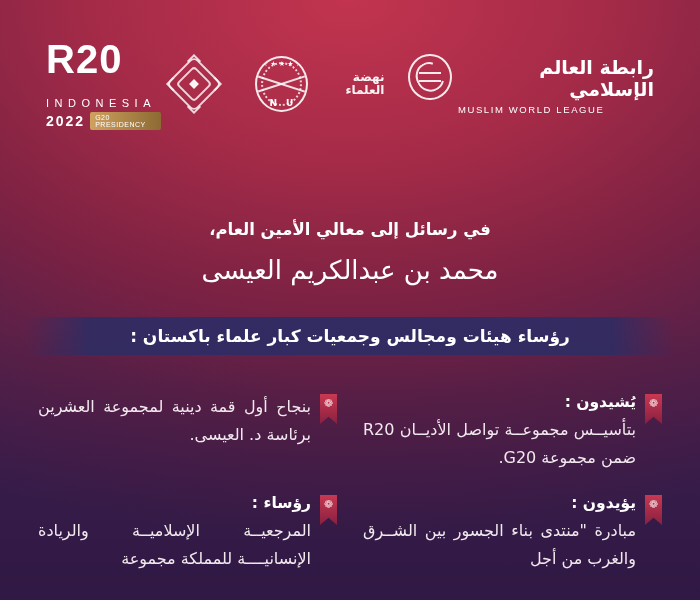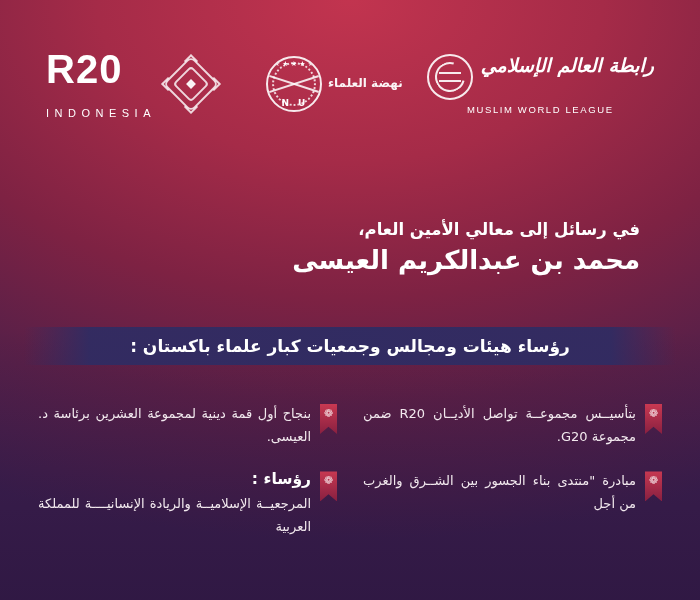--- a/index.html
+++ b/index.html
@@ -158,21 +158,21 @@
     line-height: 1.1;
     font-weight: bold;
   }
 
   
   .mwl-logo {
     display: flex; flex-direction: column; align-items: center; gap: 4px;
     margin-left: 24px;
   }
   .mwl-top {
-    display: flex; align-items: flex-start; gap: 8px; font-style: italic;
+    display: flex; align-items: flex-end; gap: 8px;
   }
   .mwl-arabic {
     font-size: 19px; font-weight: 700; letter-spacing: -.5px;
   }
   .mwl-emblem {
     width: 46px; height: 46px;
     border-radius: 50%;
     border: 2px solid rgba(255,255,255,.9);
     position: relative;
   }
@@ -192,40 +192,42 @@
   }
   .mwl-en {
     font-size: 9.5px; letter-spacing: 1.6px; direction: ltr;
     font-family: "Liberation Sans", sans-serif;
     white-space: nowrap;
   }
 
   
   .intro {
     position: relative; z-index: 3;
+    text-align: center;
     margin-top: 48px;
     padding: 0 60px;
   }
   .intro-line-1 {
     font-size: 16.5px; font-weight: 700; color: #ffffff;
     line-height: 1.75;
   }
   .intro-line-2 {
     font-size: 16.5px; font-weight: 700; color: #ffffff;
     line-height: 1.75;
   }
   .intro-name {
-    font-size: 26px; font-weight: 700; color: #ffffff;
+    font-size: 26px; font-weight: 400; color: #ffffff;
+    margin-top: 10px;
     letter-spacing: 0px;
   }
 
   
   .banner-wrap {
     position: relative; z-index: 3;
-    margin-top: 40px;
+    margin-top: 20px;
     padding: 12px 24px;
   }
   .banner {
     background: linear-gradient(90deg, rgba(44,42,96,0) 0%, rgba(47,44,99,.92) 10%, rgba(47,44,99,.96) 50%, rgba(47,44,99,.92) 90%, rgba(44,42,96,0) 100%);
     text-align: center;
     padding: 9px 10px;
     font-size: 17px;
     font-weight: 700;
     color: #ffffff;
   }
@@ -260,21 +262,21 @@
     font-size: 11px;
     color: rgba(255,255,255,.85);
     line-height: 1;
   }
   .cell-body { flex: 1 1 auto; text-align: right; }
   .cell-title {
     font-size: 15.5px; font-weight: 700; color: #ffffff;
     margin-bottom: 5px;
   }
   .cell-text {
-    font-size: 13px; line-height: 1.75; color: #f2e9ee;
+    font-size: 16px; line-height: 1.75; color: #f2e9ee;
     text-align: justify;
     text-align-last: right;
   }
 </style>
 </head>
 <body>
 
 <div class="poster">
 
   <div class="header">
@@ -286,20 +288,24 @@
           <div class="lozenge inner"></div>
           <div class="dot"></div>
           <div class="flare f1"></div>
           <div class="flare f2"></div>
           <div class="flare f3"></div>
           <div class="flare f4"></div>
         </div>
         <div class="r20-text">
           <div class="r20-title">R20</div>
           <div class="r20-sub">INDONESIA</div>
+          <div class="r20-year-row">
+            <span class="r20-year">2022</span>
+            <span class="r20-badge">G20 PRESIDENCY</span>
+          </div>
         </div>
       </div>
 
       <div class="nu-logo">
         <div class="nu-arabic">نهضة العلماء</div>
         <div class="nu-globe">
           <div class="rope"></div>
           <div class="band"></div>
           <div class="band band2"></div>
           <div class="nu-stars">★ ★ ★ ★ ★</div>
@@ -334,50 +340,52 @@
   </div>
 
   <div class="grid">
 
     <div class="cell">
       <div class="bookmark">
         <div class="flag"></div>
           <div class="glyph">❁</div>
       </div>
       <div class="cell-body">
+        <div class="cell-title">يُشيدون :</div>
         <div class="cell-text">بتأسيــس مجموعــة تواصل الأديــان R20 ضمن مجموعة G20.</div>
       </div>
     </div>
 
     <div class="cell">
       <div class="bookmark">
         <div class="flag"></div>
           <div class="glyph">❁</div>
       </div>
       <div class="cell-body">
         <div class="cell-text">بنجاح أول قمة دينية لمجموعة العشرين برئاسة د. العيسى.</div>
       </div>
     </div>
 
     <div class="cell">
       <div class="bookmark">
         <div class="flag"></div>
           <div class="glyph">❁</div>
       </div>
       <div class="cell-body">
+        <div class="cell-title">يؤيدون :</div>
         <div class="cell-text">مبادرة "منتدى بناء الجسور بين الشــرق والغرب من أجل</div>
       </div>
     </div>
 
     <div class="cell">
       <div class="bookmark">
         <div class="flag"></div>
           <div class="glyph">❁</div>
       </div>
       <div class="cell-body">
         <div class="cell-title">رؤساء :</div>
-        <div class="cell-text">المرجعيــة الإسلاميــة والريادة الإنسانيــــة للمملكة العربية</div>
+        <div class="cell-text">المرجعيــة الإسلاميــة والريادة الإنسانيــــة للمملكة مجموعة</div>
       </div>
     </div>
 
   </div>
 
 </div>
 
 </body></html>

